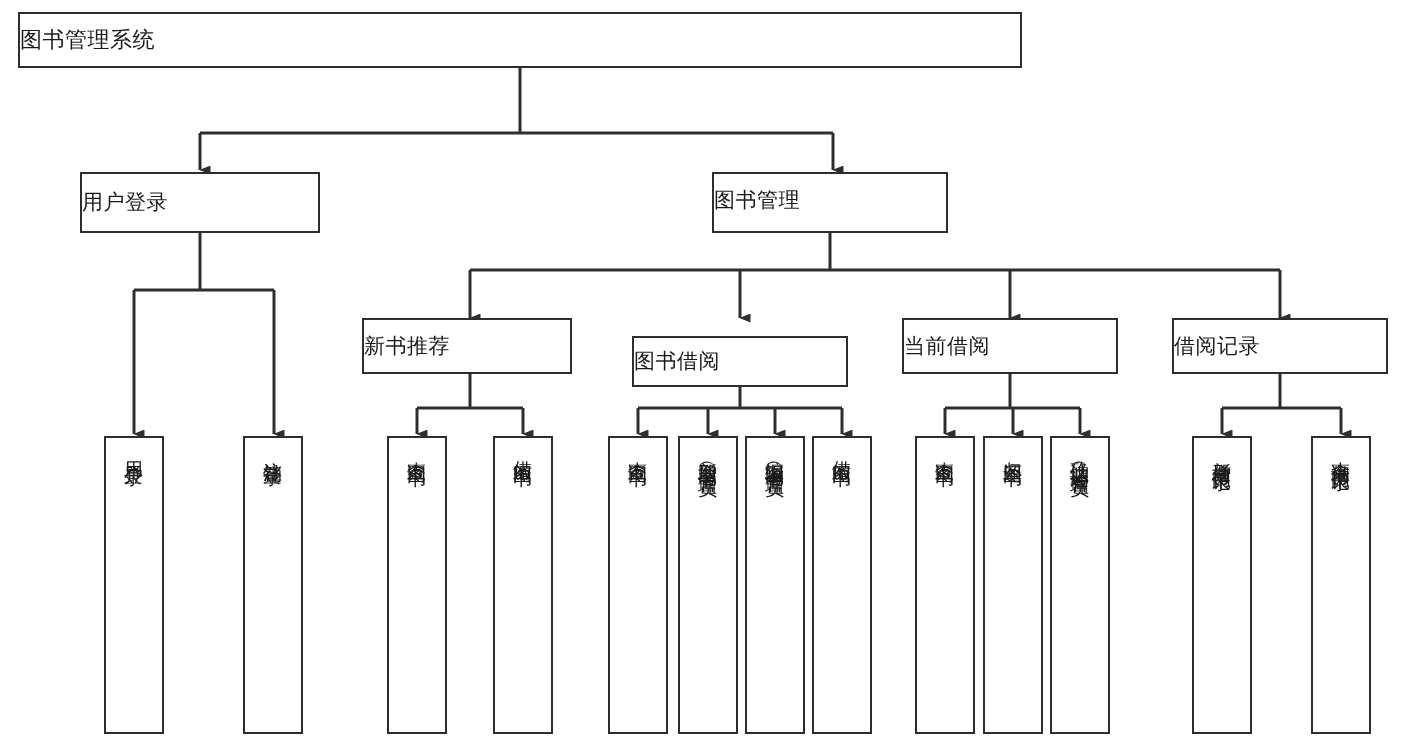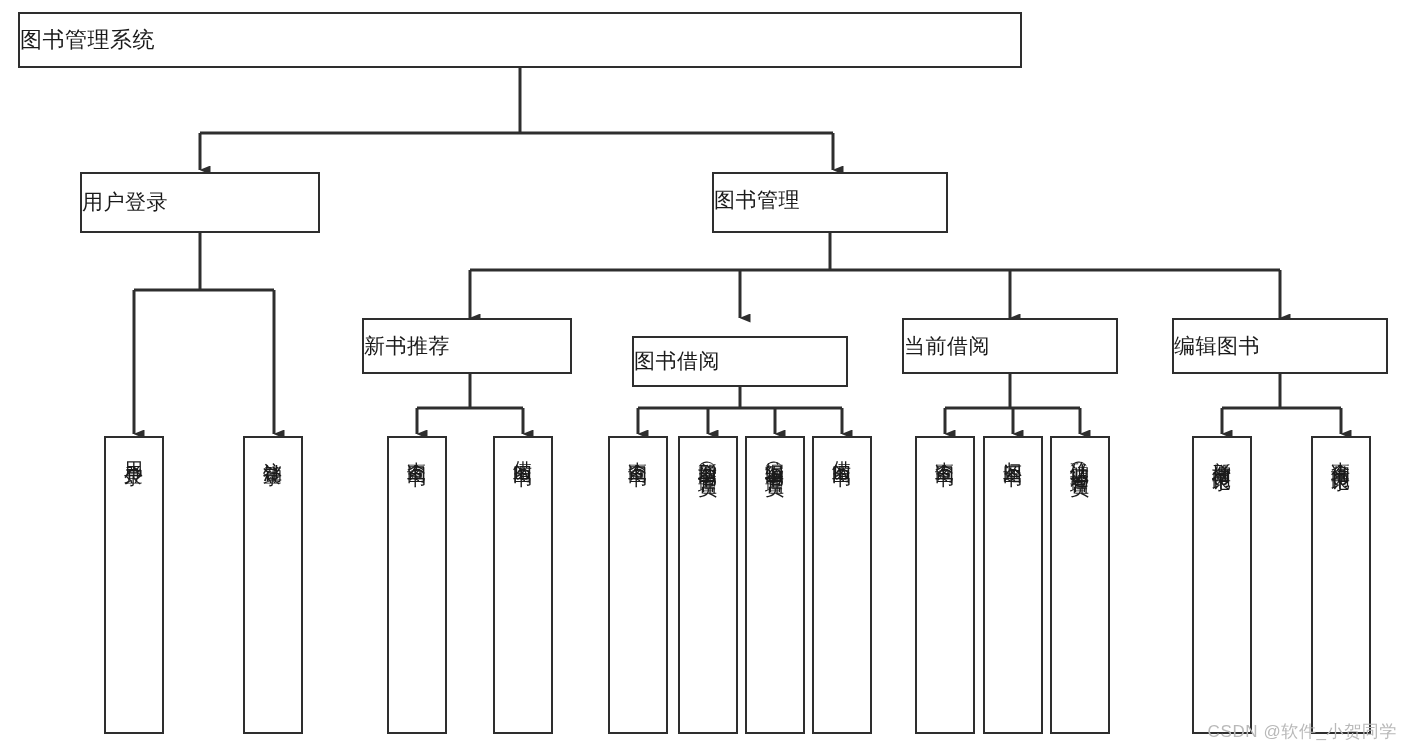--- a/index.html
+++ b/index.html
@@ -145,21 +145,21 @@
   <div class="node horiz" style="left:362px; top:318px; width:210px; height:56px;">
     <span class="node-label">新书推荐</span>
   </div>
   <div class="node horiz" style="left:632px; top:336px; width:216px; height:51px;">
     <span class="node-label">图书借阅</span>
   </div>
   <div class="node horiz" style="left:902px; top:318px; width:216px; height:56px;">
     <span class="node-label">当前借阅</span>
   </div>
   <div class="node horiz" style="left:1172px; top:318px; width:216px; height:56px;">
-    <span class="node-label">编辑图书</span>
+    <span class="node-label">借阅记录</span>
   </div>
 
   <div class="node vert" style="left:104px; top:436px; width:60px; height:298px;">
     <span class="node-label">用户登录</span>
   </div>
   <div class="node vert" style="left:243px; top:436px; width:60px; height:298px;">
     <span class="node-label">注销登录</span>
   </div>
 
   <div class="node vert" style="left:387px; top:436px; width:60px; height:298px;">
@@ -192,15 +192,14 @@
     <span class="node-label">确认归还（管理员）</span>
   </div>
 
   <div class="node vert" style="left:1192px; top:436px; width:60px; height:298px;">
     <span class="node-label">新增借阅记录</span>
   </div>
   <div class="node vert" style="left:1311px; top:436px; width:60px; height:298px;">
     <span class="node-label">查询借阅记录</span>
   </div>
 
-  <div id="watermark">CSDN @软件_小贺同学</div>
 
 </div>
 
 </body></html>

